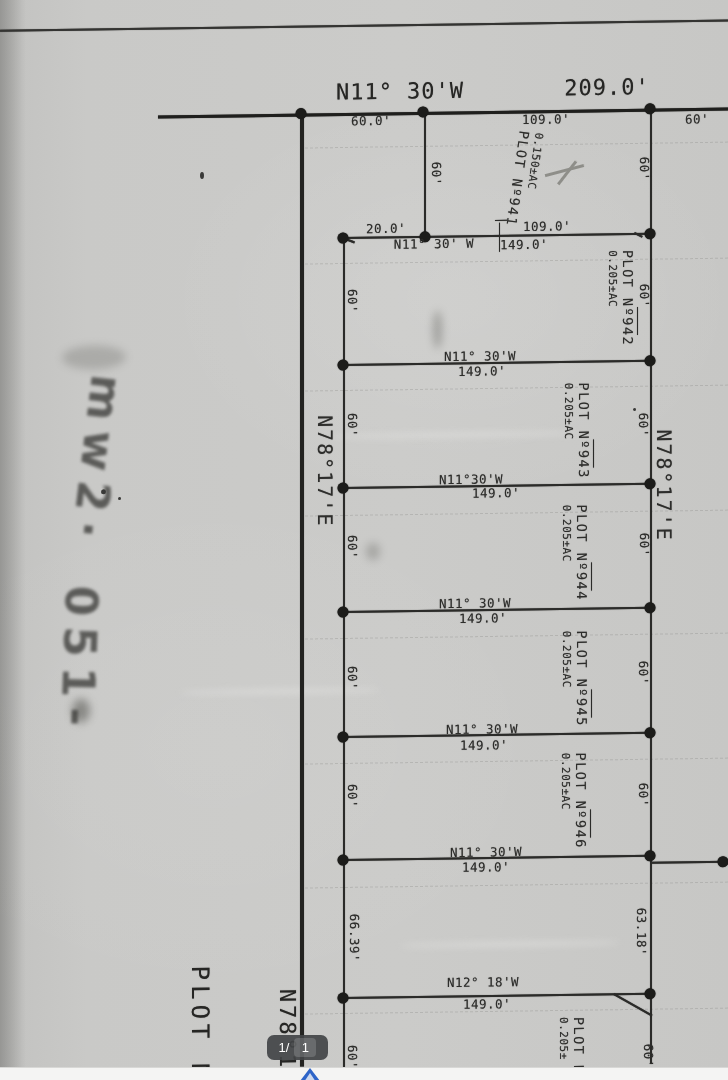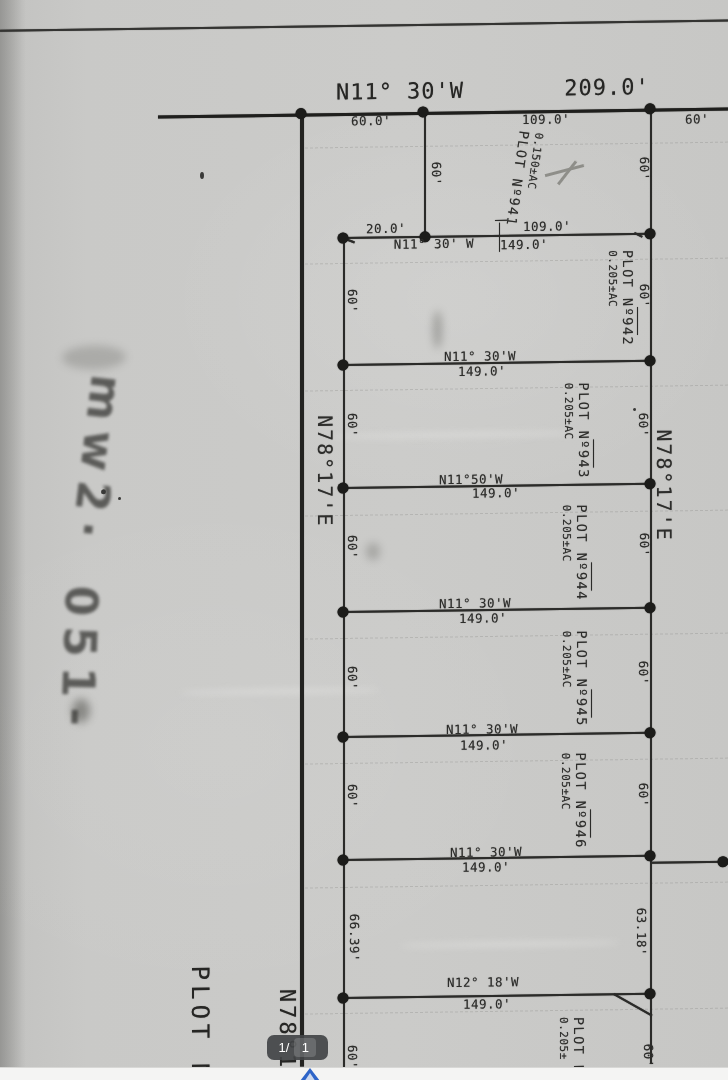--- a/index.html
+++ b/index.html
@@ -137,21 +137,21 @@
       <div class="lbl" style="left:546px;top:122px">109.0'</div>
       <div class="lbl" style="left:697px;top:124px">60'</div>
 
       <div class="lbl" style="left:386px;top:229px">20.0'</div>
       <div class="lbl" style="left:547px;top:229px">109.0'</div>
       <div class="lbl" style="left:434px;top:245px">N11° 30' W</div>
       <div class="lbl" style="left:524px;top:247px">149.0'</div>
 
       <div class="lbl" style="left:480px;top:358px">N11° 30'W</div>
       <div class="lbl" style="left:482px;top:373px">149.0'</div>
-      <div class="lbl" style="left:471px;top:481px">N11°50'W</div>
+      <div class="lbl" style="left:471px;top:481px">N11°30'W</div>
       <div class="lbl" style="left:496px;top:495px">149.0'</div>
       <div class="lbl" style="left:475px;top:605px">N11° 30'W</div>
       <div class="lbl" style="left:483px;top:620px">149.0'</div>
       <div class="lbl" style="left:482px;top:731px">N11° 30'W</div>
       <div class="lbl" style="left:484px;top:747px">149.0'</div>
       <div class="lbl" style="left:486px;top:854px">N11° 30'W</div>
       <div class="lbl" style="left:486px;top:869px">149.0'</div>
       <div class="lbl" style="left:483px;top:984px">N12° 18'W</div>
       <div class="lbl" style="left:487px;top:1006px">149.0'</div>
 

